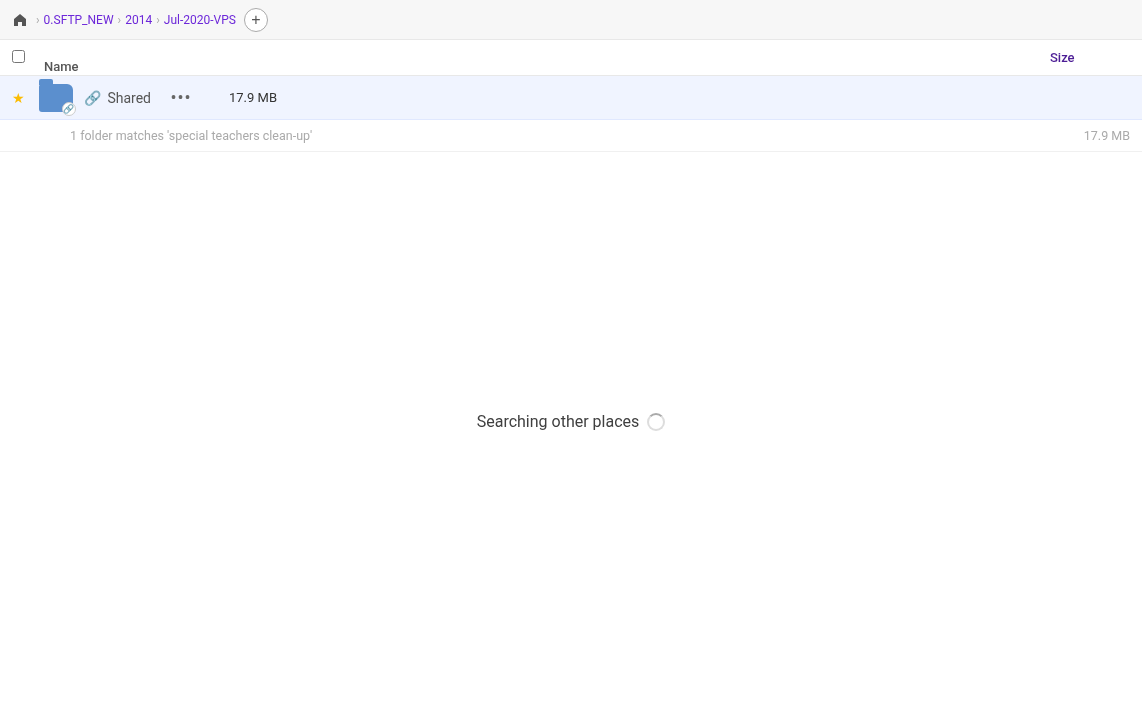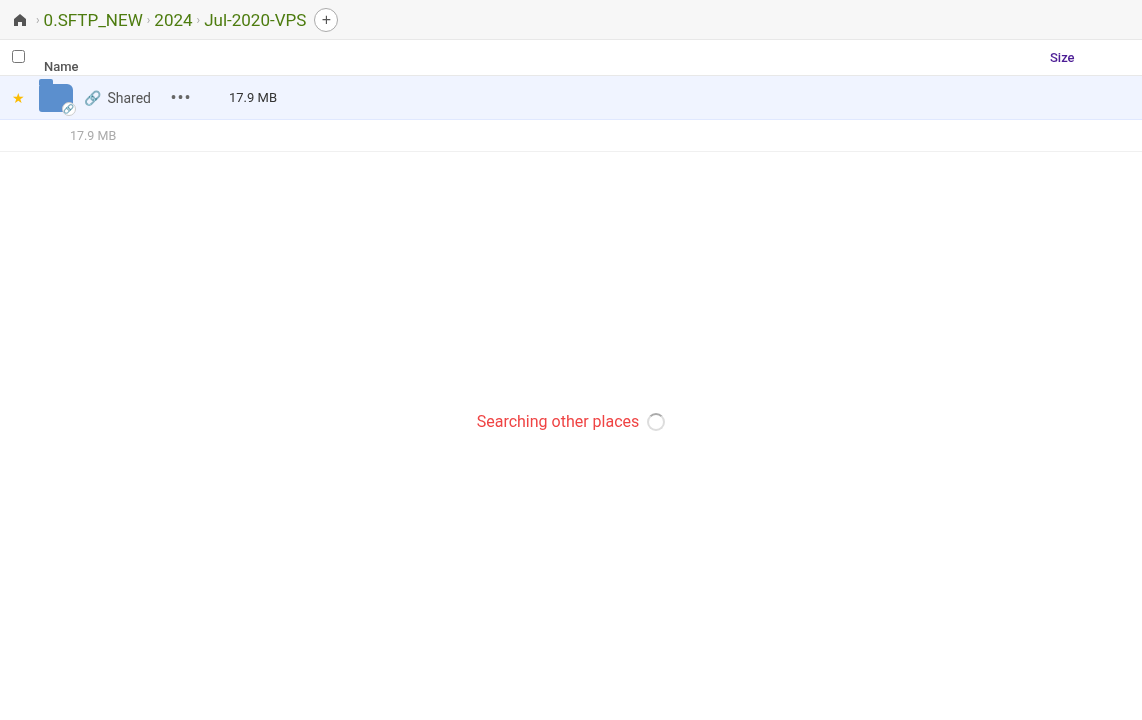--- a/index.html
+++ b/index.html
@@ -40,23 +40,23 @@
       height: 16px;
     }
 
     .breadcrumb-separator {
       color: #aaa;
       margin: 0 4px;
       font-size: 12px;
     }
 
     .breadcrumb-item {
-      color: #4d7c0f;
-      cursor: pointer;
-      font-size: 17px;
+      color: #6d28d9;
+      cursor: pointer;
+      font-size: 12px;
     }
 
     .breadcrumb-add-btn {
       width: 24px;
       height: 24px;
       border-radius: 50%;
       border: 1.5px solid #aaa;
       background: white;
       cursor: pointer;
       display: flex;
@@ -229,21 +229,21 @@
     .searching-area {
       display: flex;
       align-items: center;
       justify-content: center;
       margin-top: 260px;
       gap: 8px;
     }
 
     .searching-text {
       font-size: 16px;
-      color: #ef4444;
+      color: #404040;
     }
 
     .spinner {
       width: 18px;
       height: 18px;
       border: 2px solid #ddd;
       border-top-color: #aaa;
       border-radius: 50%;
       animation: spin 0.8s linear infinite;
     }
@@ -261,21 +261,21 @@
 
 <div class="breadcrumb-bar">
   <div class="breadcrumb-home">
     <svg class="home-icon-svg" viewBox="0 0 16 16" fill="none">
       <path d="M8 2L2 7v7h4v-4h4v4h4V7L8 2z" fill="#555"></path>
     </svg>
   </div>
   <span class="breadcrumb-separator">›</span>
   <span class="breadcrumb-item">0.SFTP_NEW</span>
   <span class="breadcrumb-separator">›</span>
-  <span class="breadcrumb-item">2024</span>
+  <span class="breadcrumb-item">2014</span>
   <span class="breadcrumb-separator">›</span>
   <span class="breadcrumb-item">Jul-2020-VPS</span>
   <button class="breadcrumb-add-btn">+</button>
 </div>
 
 <div class="column-header">
   <div class="col-checkbox">
     <input type="checkbox" style="">
   </div>
   <div class="col-name">Name</div>
@@ -290,19 +290,20 @@
   </div>
   <div class="shared-badge-area">
     <span class="share-icon">🔗</span>
     <span class="shared-label">Shared</span>
   </div>
   <div class="more-btn">•••</div>
   <div class="file-size">17.9 MB</div>
 </div>
 
 <div class="summary-row">
+  <div class="summary-text">1 folder matches 'special teachers clean-up'</div>
   <div class="summary-size">17.9 MB</div>
 </div>
 
 <div class="searching-area">
   <span class="searching-text">Searching other places</span>
   <div class="spinner"></div>
 </div>
 
 </body></html>

